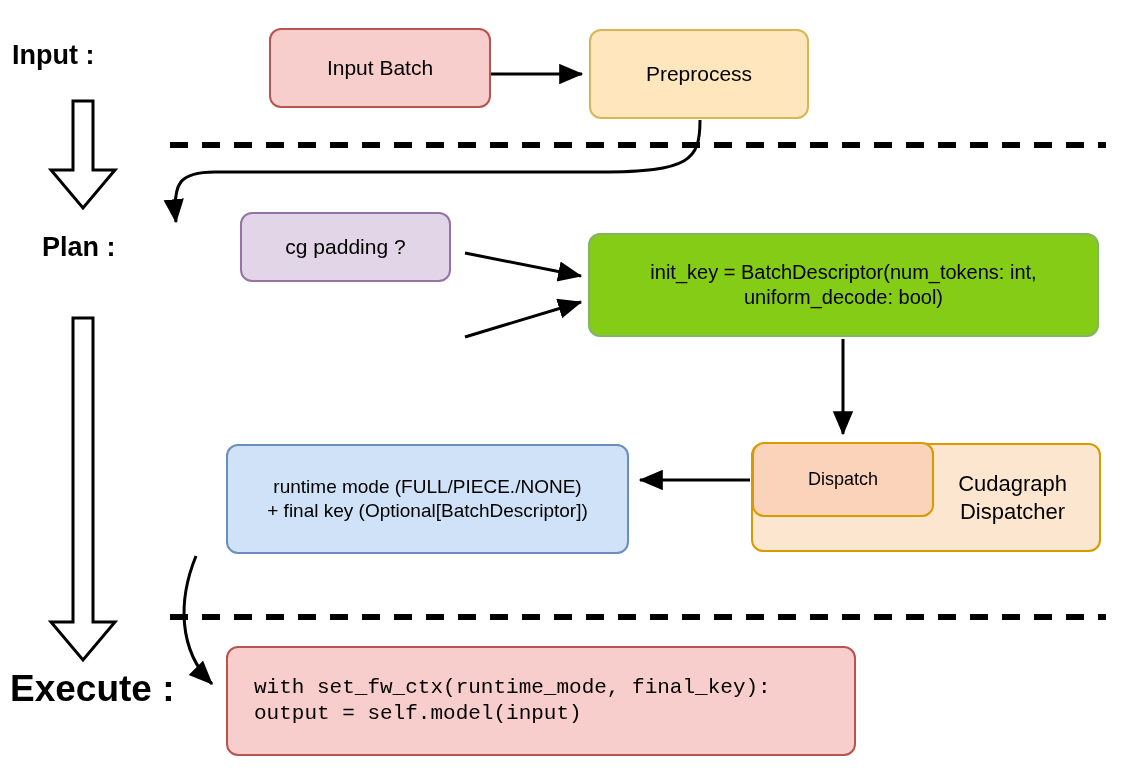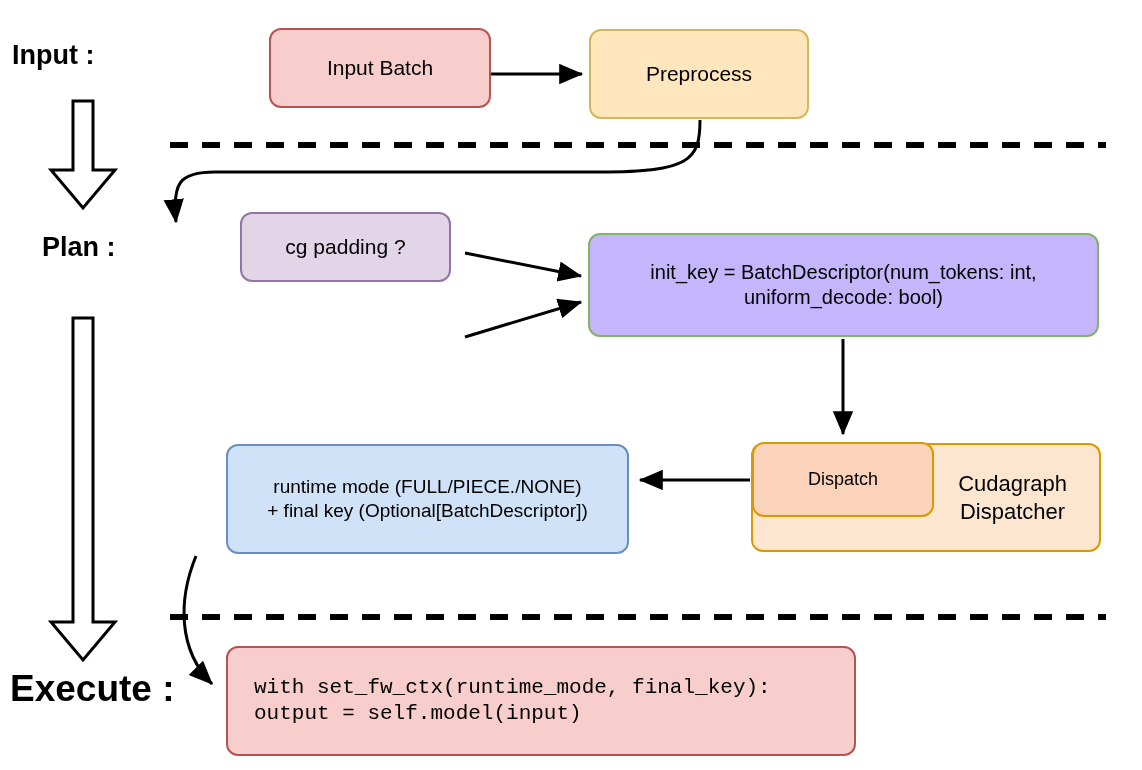--- a/index.html
+++ b/index.html
@@ -64,21 +64,21 @@
   #node-cg-padding {
     left: 240px; top: 212px; width: 211px; height: 70px;
     background: #e1d5e7; border-color: #9673a6; font-size: 21px;
   }
   #node-uniform-decode {
     left: 223px; top: 298px; width: 240px; height: 72px;
     background: #e1d5e7; border-color: #9673a6; font-size: 21px;
   }
   #node-init-key {
     left: 588px; top: 233px; width: 511px; height: 104px;
-    background: #c4b5fd; border-color: #82b366; font-size: 20px;
+    background: #84cc16; border-color: #82b366; font-size: 20px;
   }
   #node-cudagraph-dispatcher {
     left: 751px; top: 443px; width: 350px; height: 109px;
     background: #fde6cf; border-color: #d79b00; font-size: 22px;
     align-items: center; justify-content: flex-end; padding-right: 32px;
   }
   #node-dispatch {
     left: 752px; top: 442px; width: 182px; height: 75px;
     background: #fbd3bb; border-color: #d79b00; font-size: 18px;
   }

